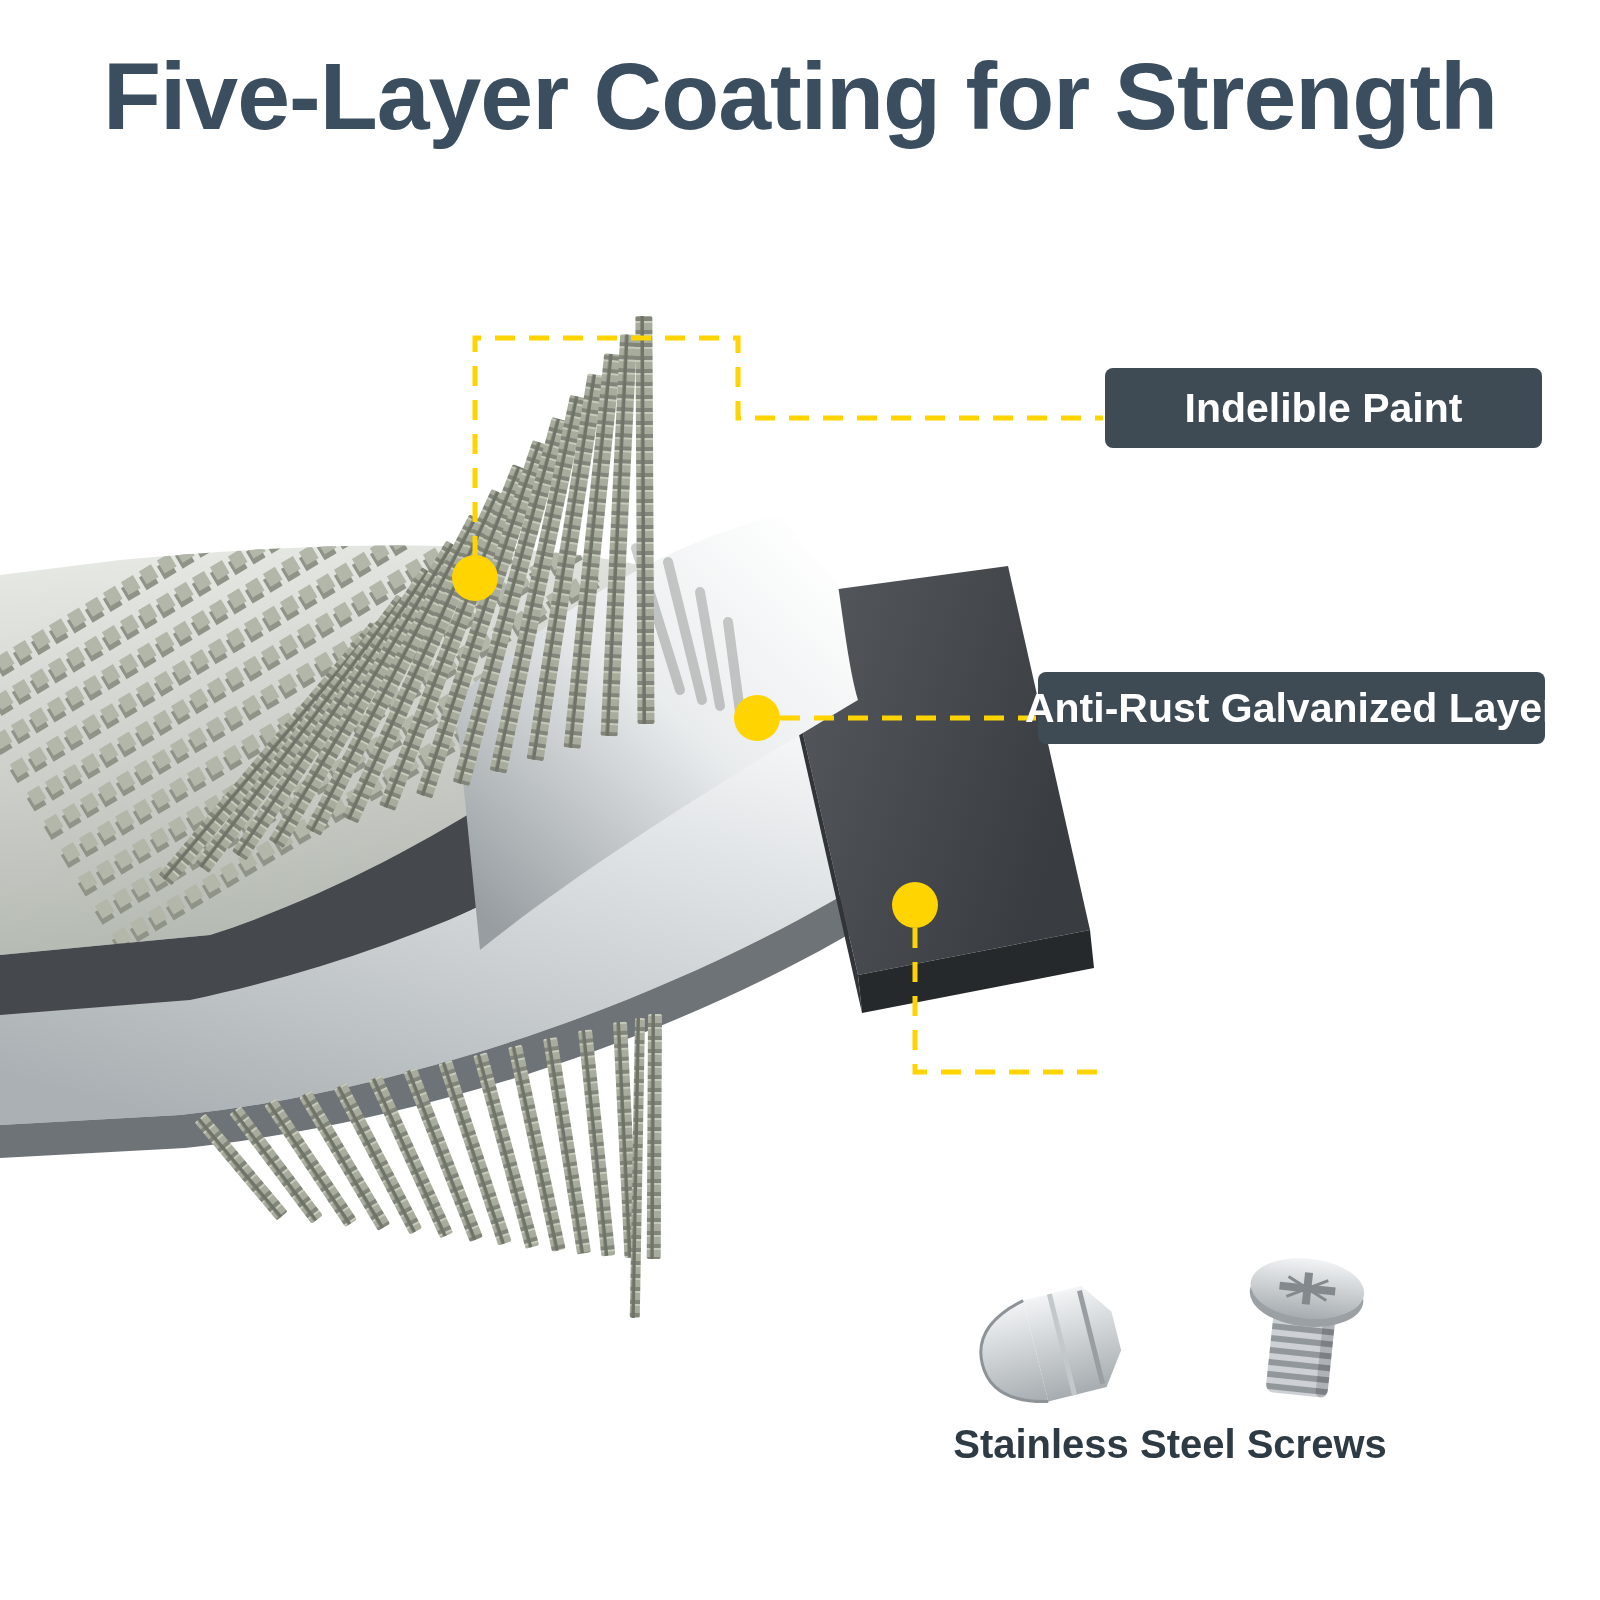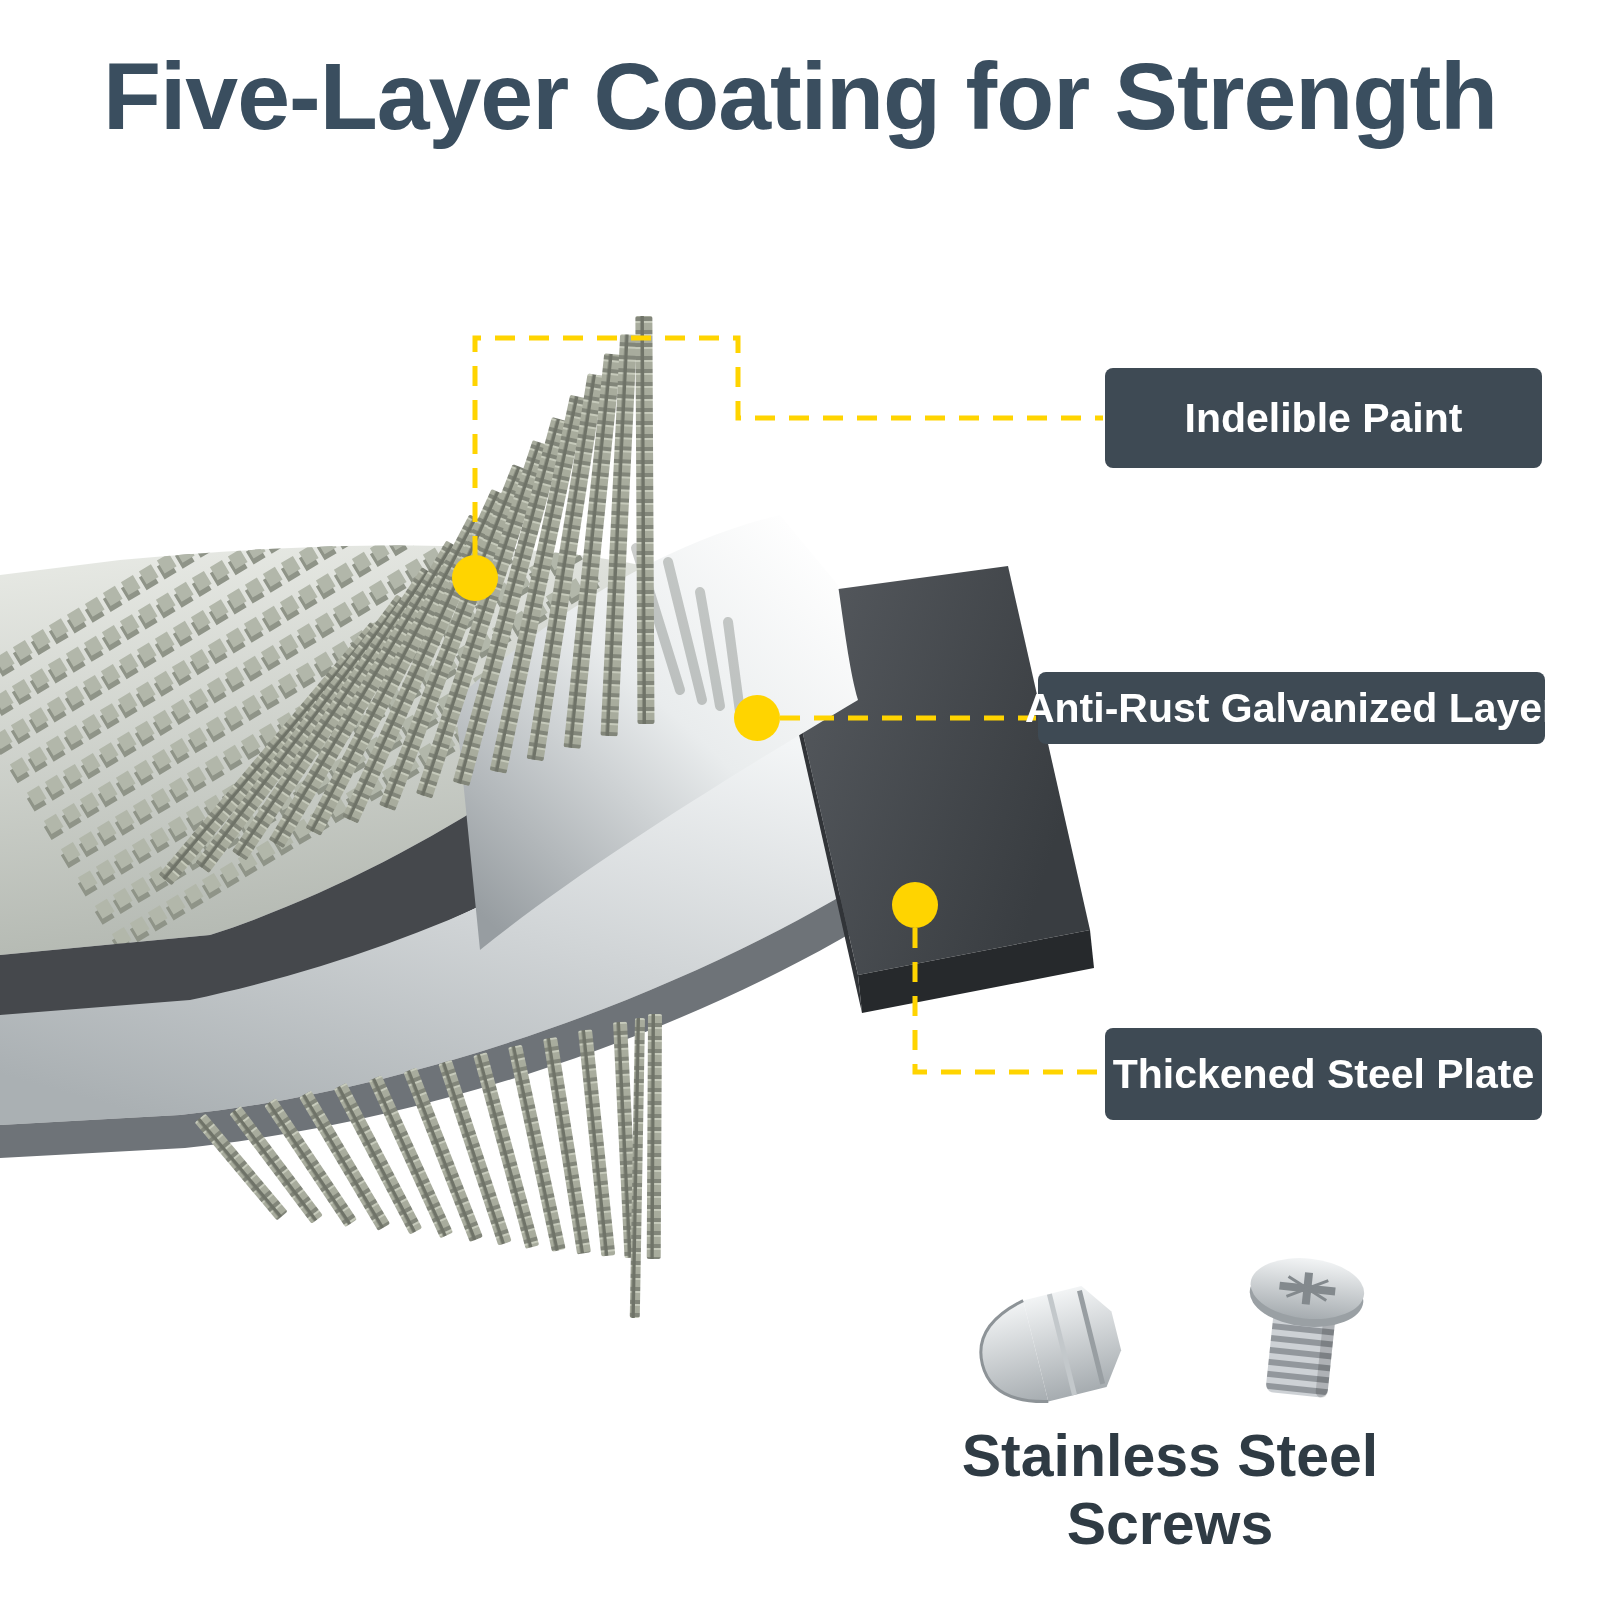--- a/index.html
+++ b/index.html
@@ -9,26 +9,26 @@
     position:absolute;left:0;top:42px;width:1600px;margin:0;
     text-align:center;font-size:95px;font-weight:700;letter-spacing:-1px;
     color:var(--title,#3A4E5F);
   }
   .art{position:absolute;left:0;top:0;width:1600px;height:1600px;}
   .callout-box{
     position:absolute;display:flex;align-items:center;justify-content:center;
     background:var(--label-bg,#3E4A54);color:var(--label-fg,#ffffff);
     border-radius:8px;font-size:41px;font-weight:600;white-space:nowrap;
   }
-  .box-paint{left:1105px;top:368px;width:437px;height:100px;}
+  .box-paint{left:1105px;top:368px;width:437px;height:80px;}
   .box-galv{left:1038px;top:672px;width:507px;height:72px;}
   .box-steel{left:1105px;top:1028px;width:437px;height:92px;}
   .screws-label{
     position:absolute;left:930px;top:1422px;width:480px;
-    text-align:center;font-size:59px;font-weight:700;color:#2F3B44;
+    text-align:center;font-size:40px;font-weight:700;color:#2F3B44;
   }
   .accent-stroke{stroke:var(--accent,#FFD400);}
   .accent-fill{fill:var(--accent,#FFD400);}
 </style>
 </head>
 <body>
 
 <div class="canvas">
 
   <h1 class="title">Five-Layer Coating for Strength</h1>
@@ -191,19 +191,16 @@
     <circle class="accent-fill" cx="757" cy="718" r="23"></circle>
     <circle class="accent-fill" cx="915" cy="905" r="23"></circle>
   </svg>
 
   <div class="callout-box box-paint">
     <span>Indelible Paint</span>
   </div>
   <div class="callout-box box-galv">
     <span>Anti-Rust Galvanized Layer</span>
   </div>
-  <div class="callout-box box-steel">
-    <span>Thickened Steel Plate</span>
-  </div>
 
   <div class="screws-label">Stainless Steel Screws</div>
 
 </div>
 
 </body></html>

